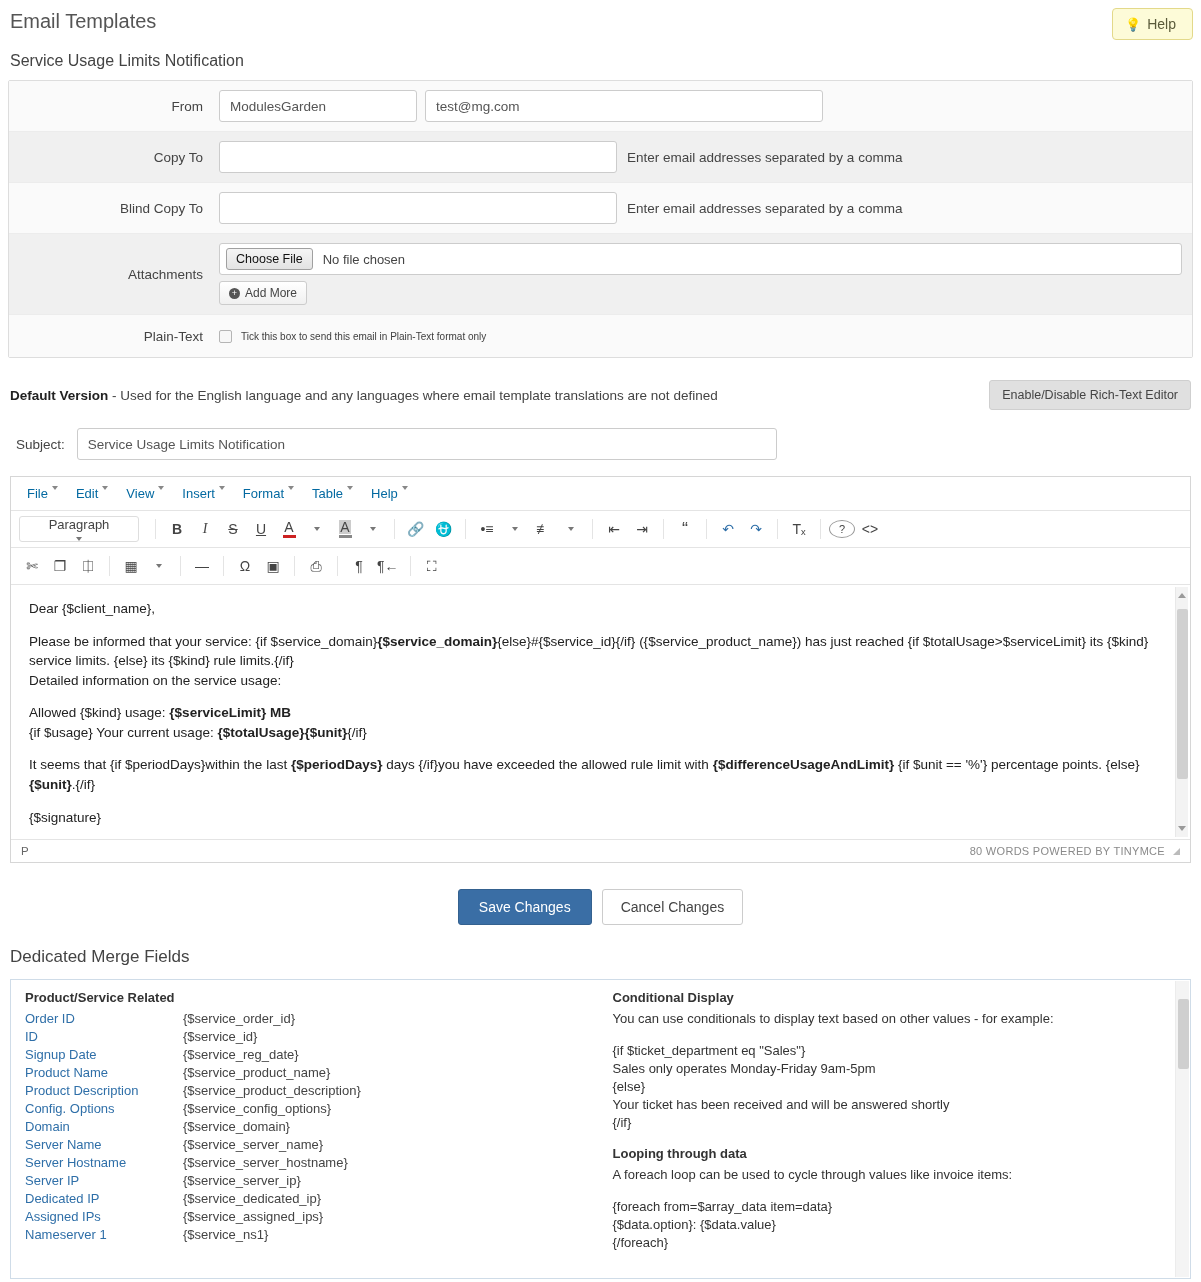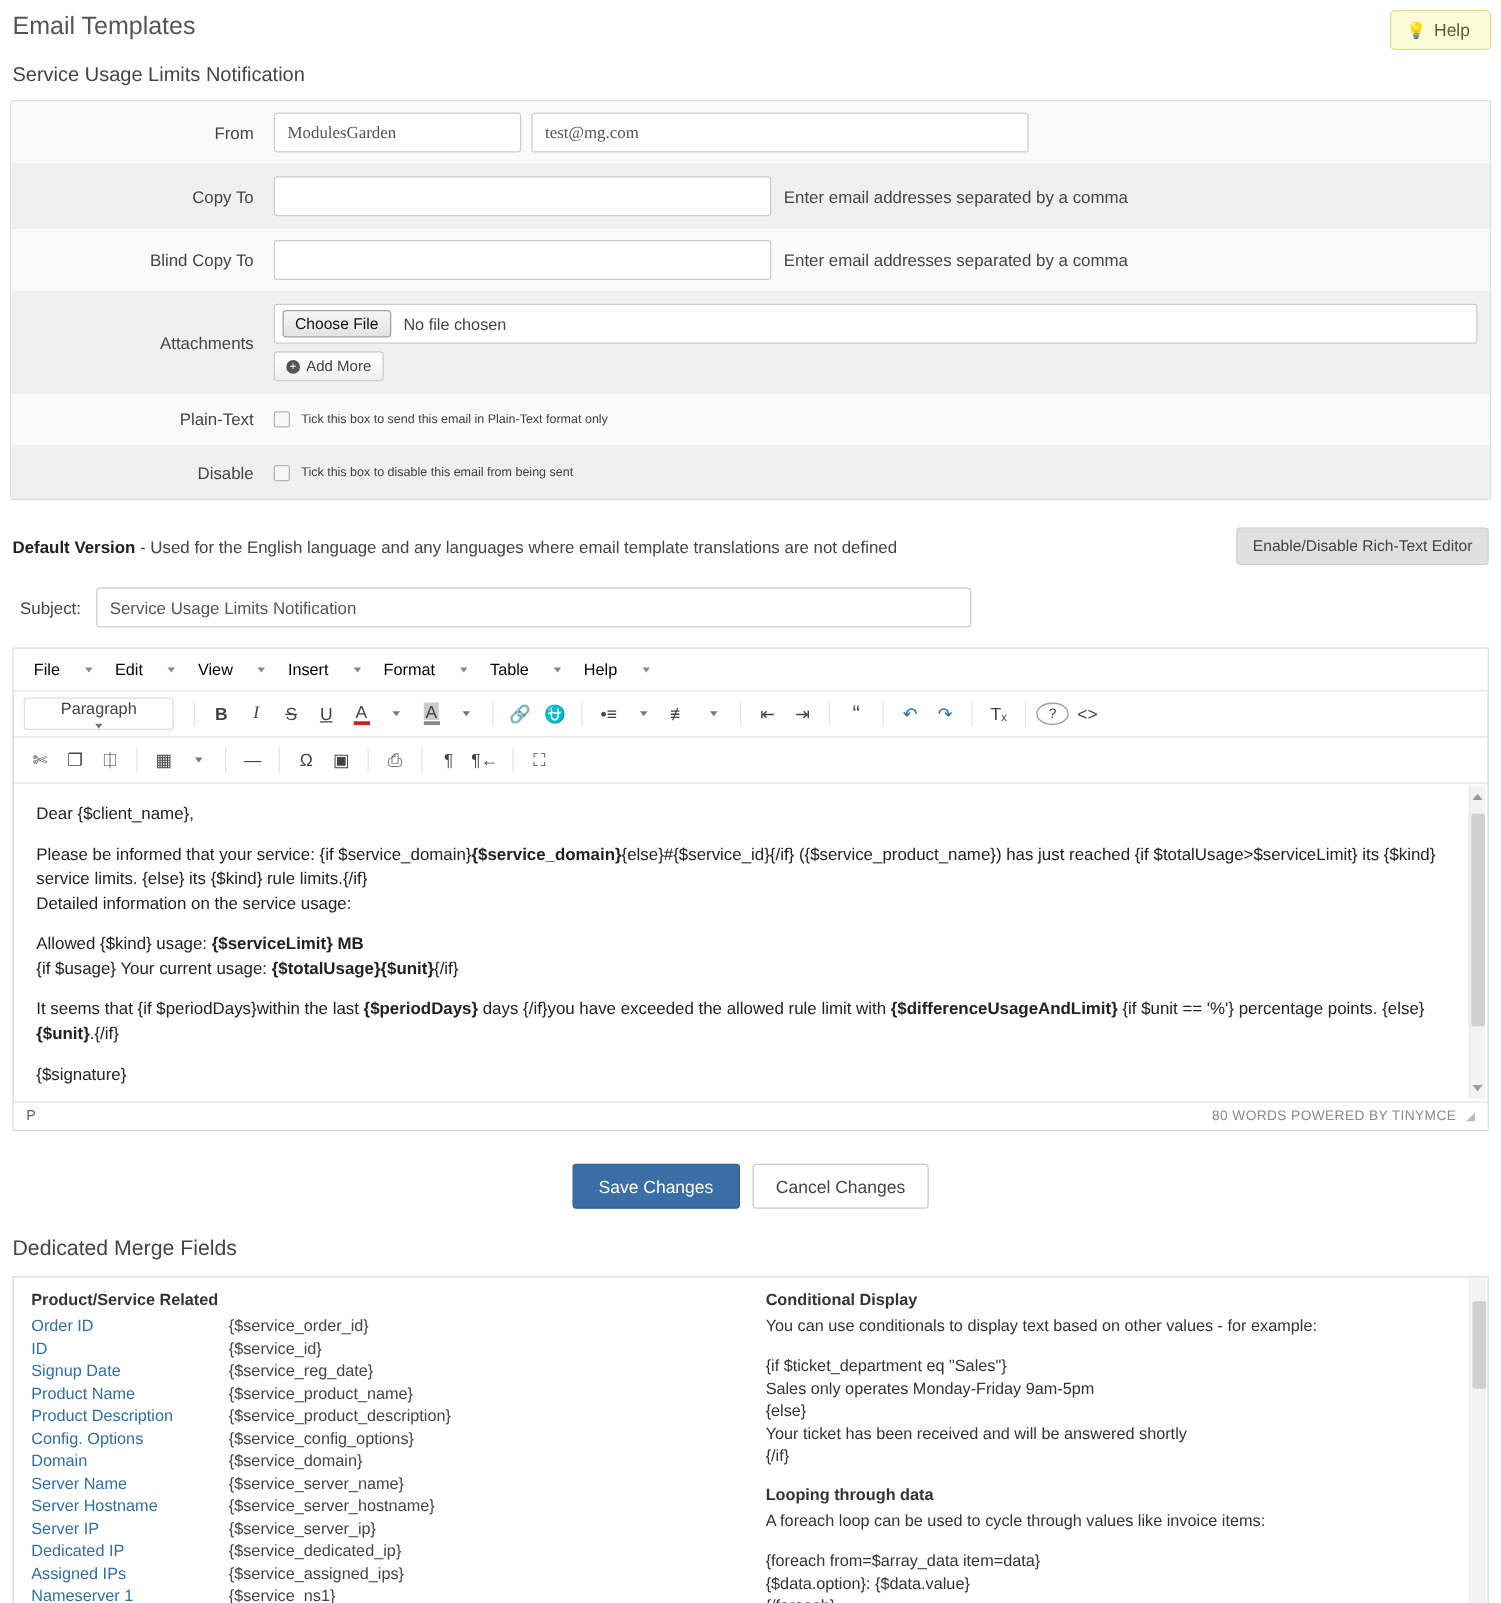--- a/index.html
+++ b/index.html
@@ -74,21 +74,21 @@
     flex: none;
   }
   .txt-input {
     height: 32px;
     border: 1px solid #cccccc;
     border-radius: 3px;
     background: #ffffff;
     padding: 4px 10px;
     font-size: 13.5px;
     color: #555555;
-    font-family: Liberation Serif, serif;
+    font-family: Liberation Sans, sans-serif;
     outline: none;
   }
   .input-from-name { width: 198px; }
   .input-from-email { width: 398px; margin-left: 8px; }
   .input-copy { width: 398px; }
   .hint {
     margin-left: 10px;
     color: #444444;
     font-size: 13.5px;
   }
@@ -200,27 +200,26 @@
   }
   .menubar {
     display: flex;
     gap: 2px;
     padding: 6px 8px;
     border-bottom: 1px solid #e4e4e4;
     background: #ffffff;
   }
   .menu-item {
     font-size: 13px;
-    color: #000000;
+    color: #0369a1;
     padding: 3px 8px;
     border-radius: 3px;
     cursor: pointer;
     display: flex;
-    align-items: center;
-    gap: 20px;
+    gap: 4px;
   }
   .caret {
     width: 0; height: 0;
     border-left: 3.5px solid transparent;
     border-right: 3.5px solid transparent;
     border-top: 4px solid #888888;
     display: inline-block;
   }
   .toolbar {
     display: flex;
@@ -450,25 +449,20 @@
         </div>
       </div>
     </div>
 
     <div class="form-row white">
       <div class="form-label">Plain-Text</div>
       <span class="chk"></span>
       <span class="chk-label">Tick this box to send this email in Plain-Text format only</span>
     </div>
 
-    <div class="form-row gray">
-      <div class="form-label">Disable</div>
-      <span class="chk"></span>
-      <span class="chk-label">Tick this box to disable this email from being sent</span>
-    </div>
   </div>
 
   <div class="default-version-row">
     <div class="dv-text">
       <b>Default Version</b><span> - Used for the English language and any languages where email template translations are not defined</span>
     </div>
     <div class="rte-toggle">Enable/Disable Rich-Text Editor</div>
   </div>
 
   <div class="subject-row">

